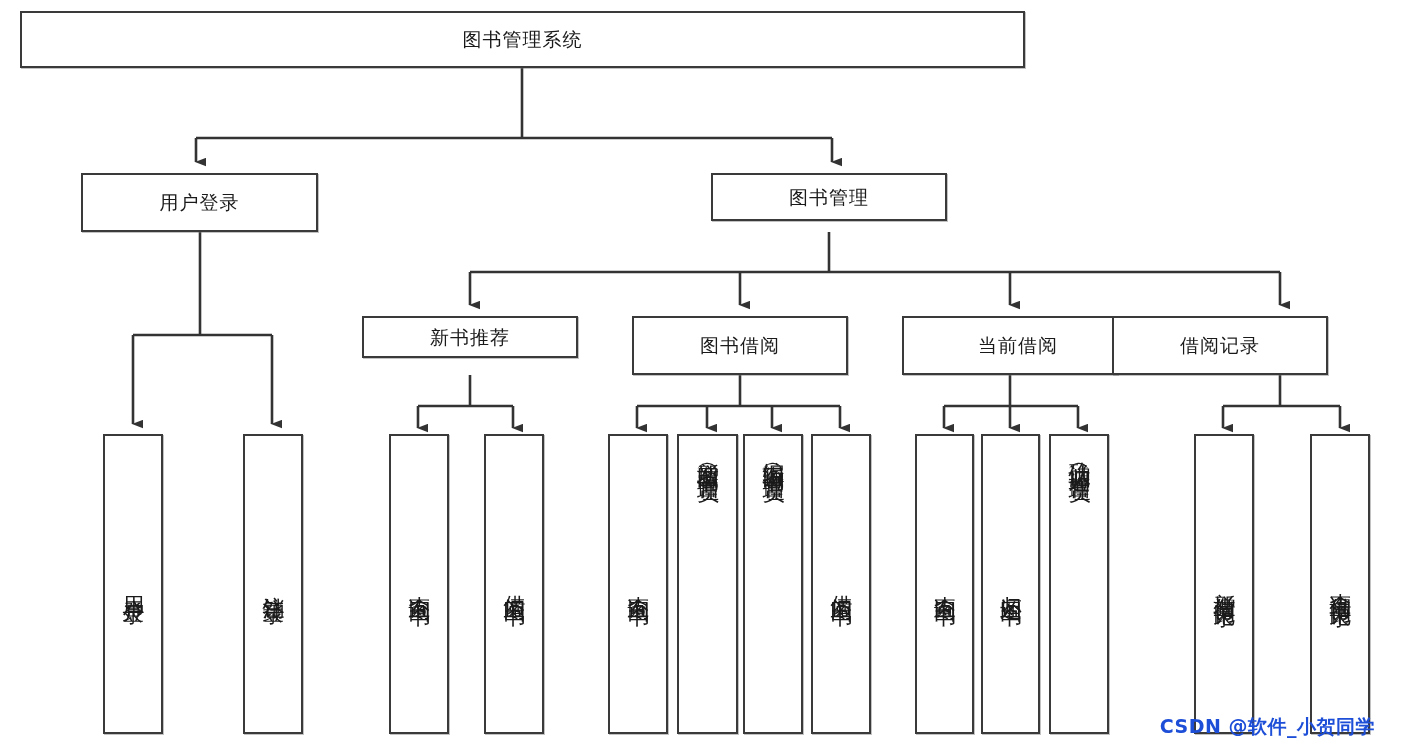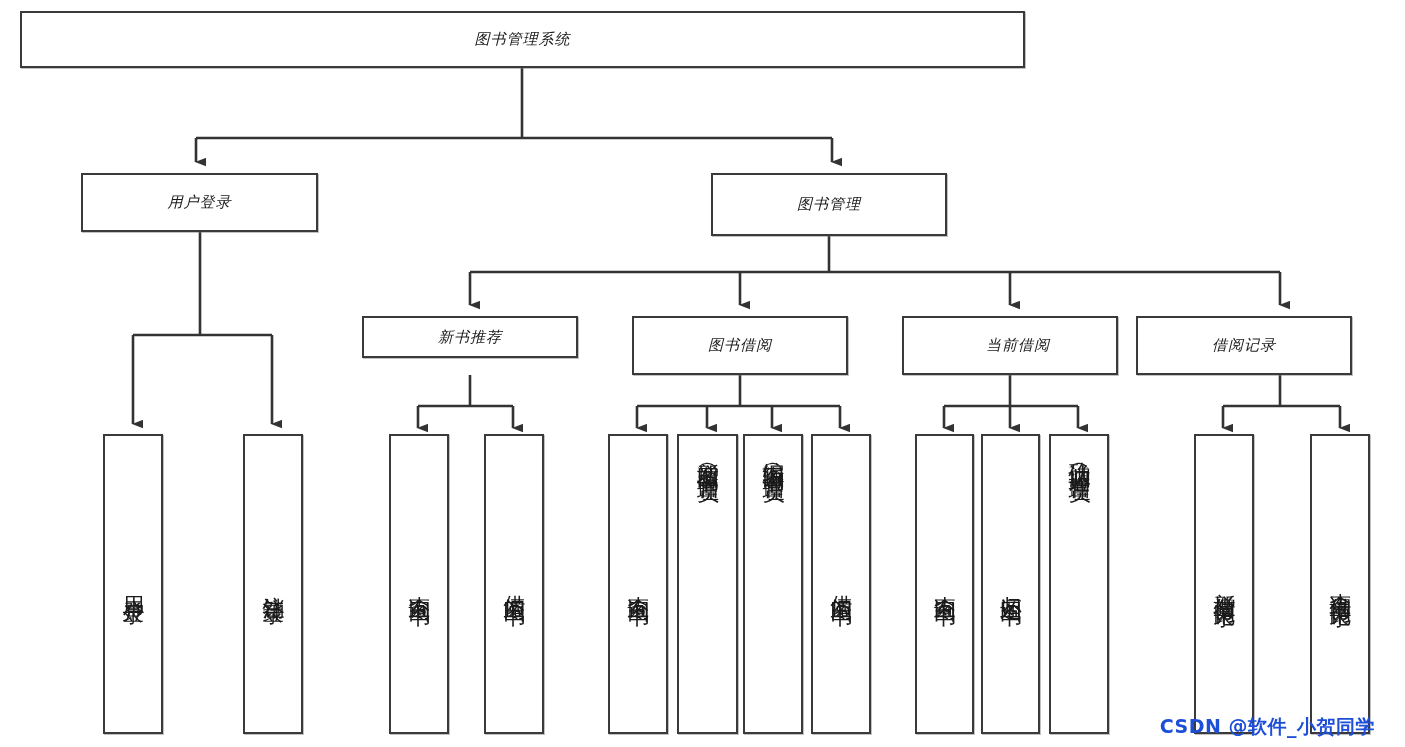--- a/index.html
+++ b/index.html
@@ -28,26 +28,25 @@
     position: absolute;
     box-sizing: border-box;
     background: #ffffff;
     border: 2.5px solid #3a3a3a;
     display: flex;
     align-items: center;
     justify-content: center;
     box-shadow: 1px 1px 0 rgba(120,120,120,0.45);
   }
   .node-label-h {
-    font-size: 15px;
+    font-size: 19px;
     color: #1a1a1a;
     letter-spacing: 1px;
     line-height: 1.1;
     white-space: nowrap;
-    font-style: italic;
   }
   .node-box.vertical {
     align-items: flex-start;
     justify-content: center;
     padding-top: 8px;
   }
   .node-label-v {
     font-size: 22px;
     color: #1a1a1a;
     line-height: 1.22;
@@ -129,37 +128,37 @@
   </svg>
 
   <div class="node-box" style="left:20px; top:11px; width:1005px; height:57px;">
     <span class="node-label-h">图书管理系统</span>
   </div>
 
   <div class="node-box" style="left:81px; top:173px; width:237px; height:59px;">
     <span class="node-label-h">用户登录</span>
   </div>
 
-  <div class="node-box" style="left:711px; top:173px; width:236px; height:63px;">
+  <div class="node-box" style="left:711px; top:173px; width:236px; height:48px;">
     <span class="node-label-h">图书管理</span>
   </div>
 
   <div class="node-box" style="left:362px; top:316px; width:216px; height:42px;">
     <span class="node-label-h">新书推荐</span>
   </div>
 
   <div class="node-box" style="left:632px; top:316px; width:216px; height:59px;align-items:center;">
     <span class="node-label-h">图书借阅</span>
   </div>
 
   <div class="node-box" style="left:902px; top:316px; width:216px; height:59px;padding-left:16px;">
     <span class="node-label-h">当前借阅</span>
   </div>
 
-  <div class="node-box" style="left:1136px; top:316px; width:216px; height:59px;">
+  <div class="node-box" style="left:1112px; top:316px; width:216px; height:59px;">
     <span class="node-label-h">借阅记录</span>
   </div>
 
   <div class="node-box vertical center-v" style="left:103px; top:434px; width:60px; height:300px;">
     <span class="node-label-v">用户登录</span>
   </div>
 
   <div class="node-box vertical center-v" style="left:243px; top:434px; width:60px; height:300px;">
     <span class="node-label-v">注销登录</span>
   </div>

